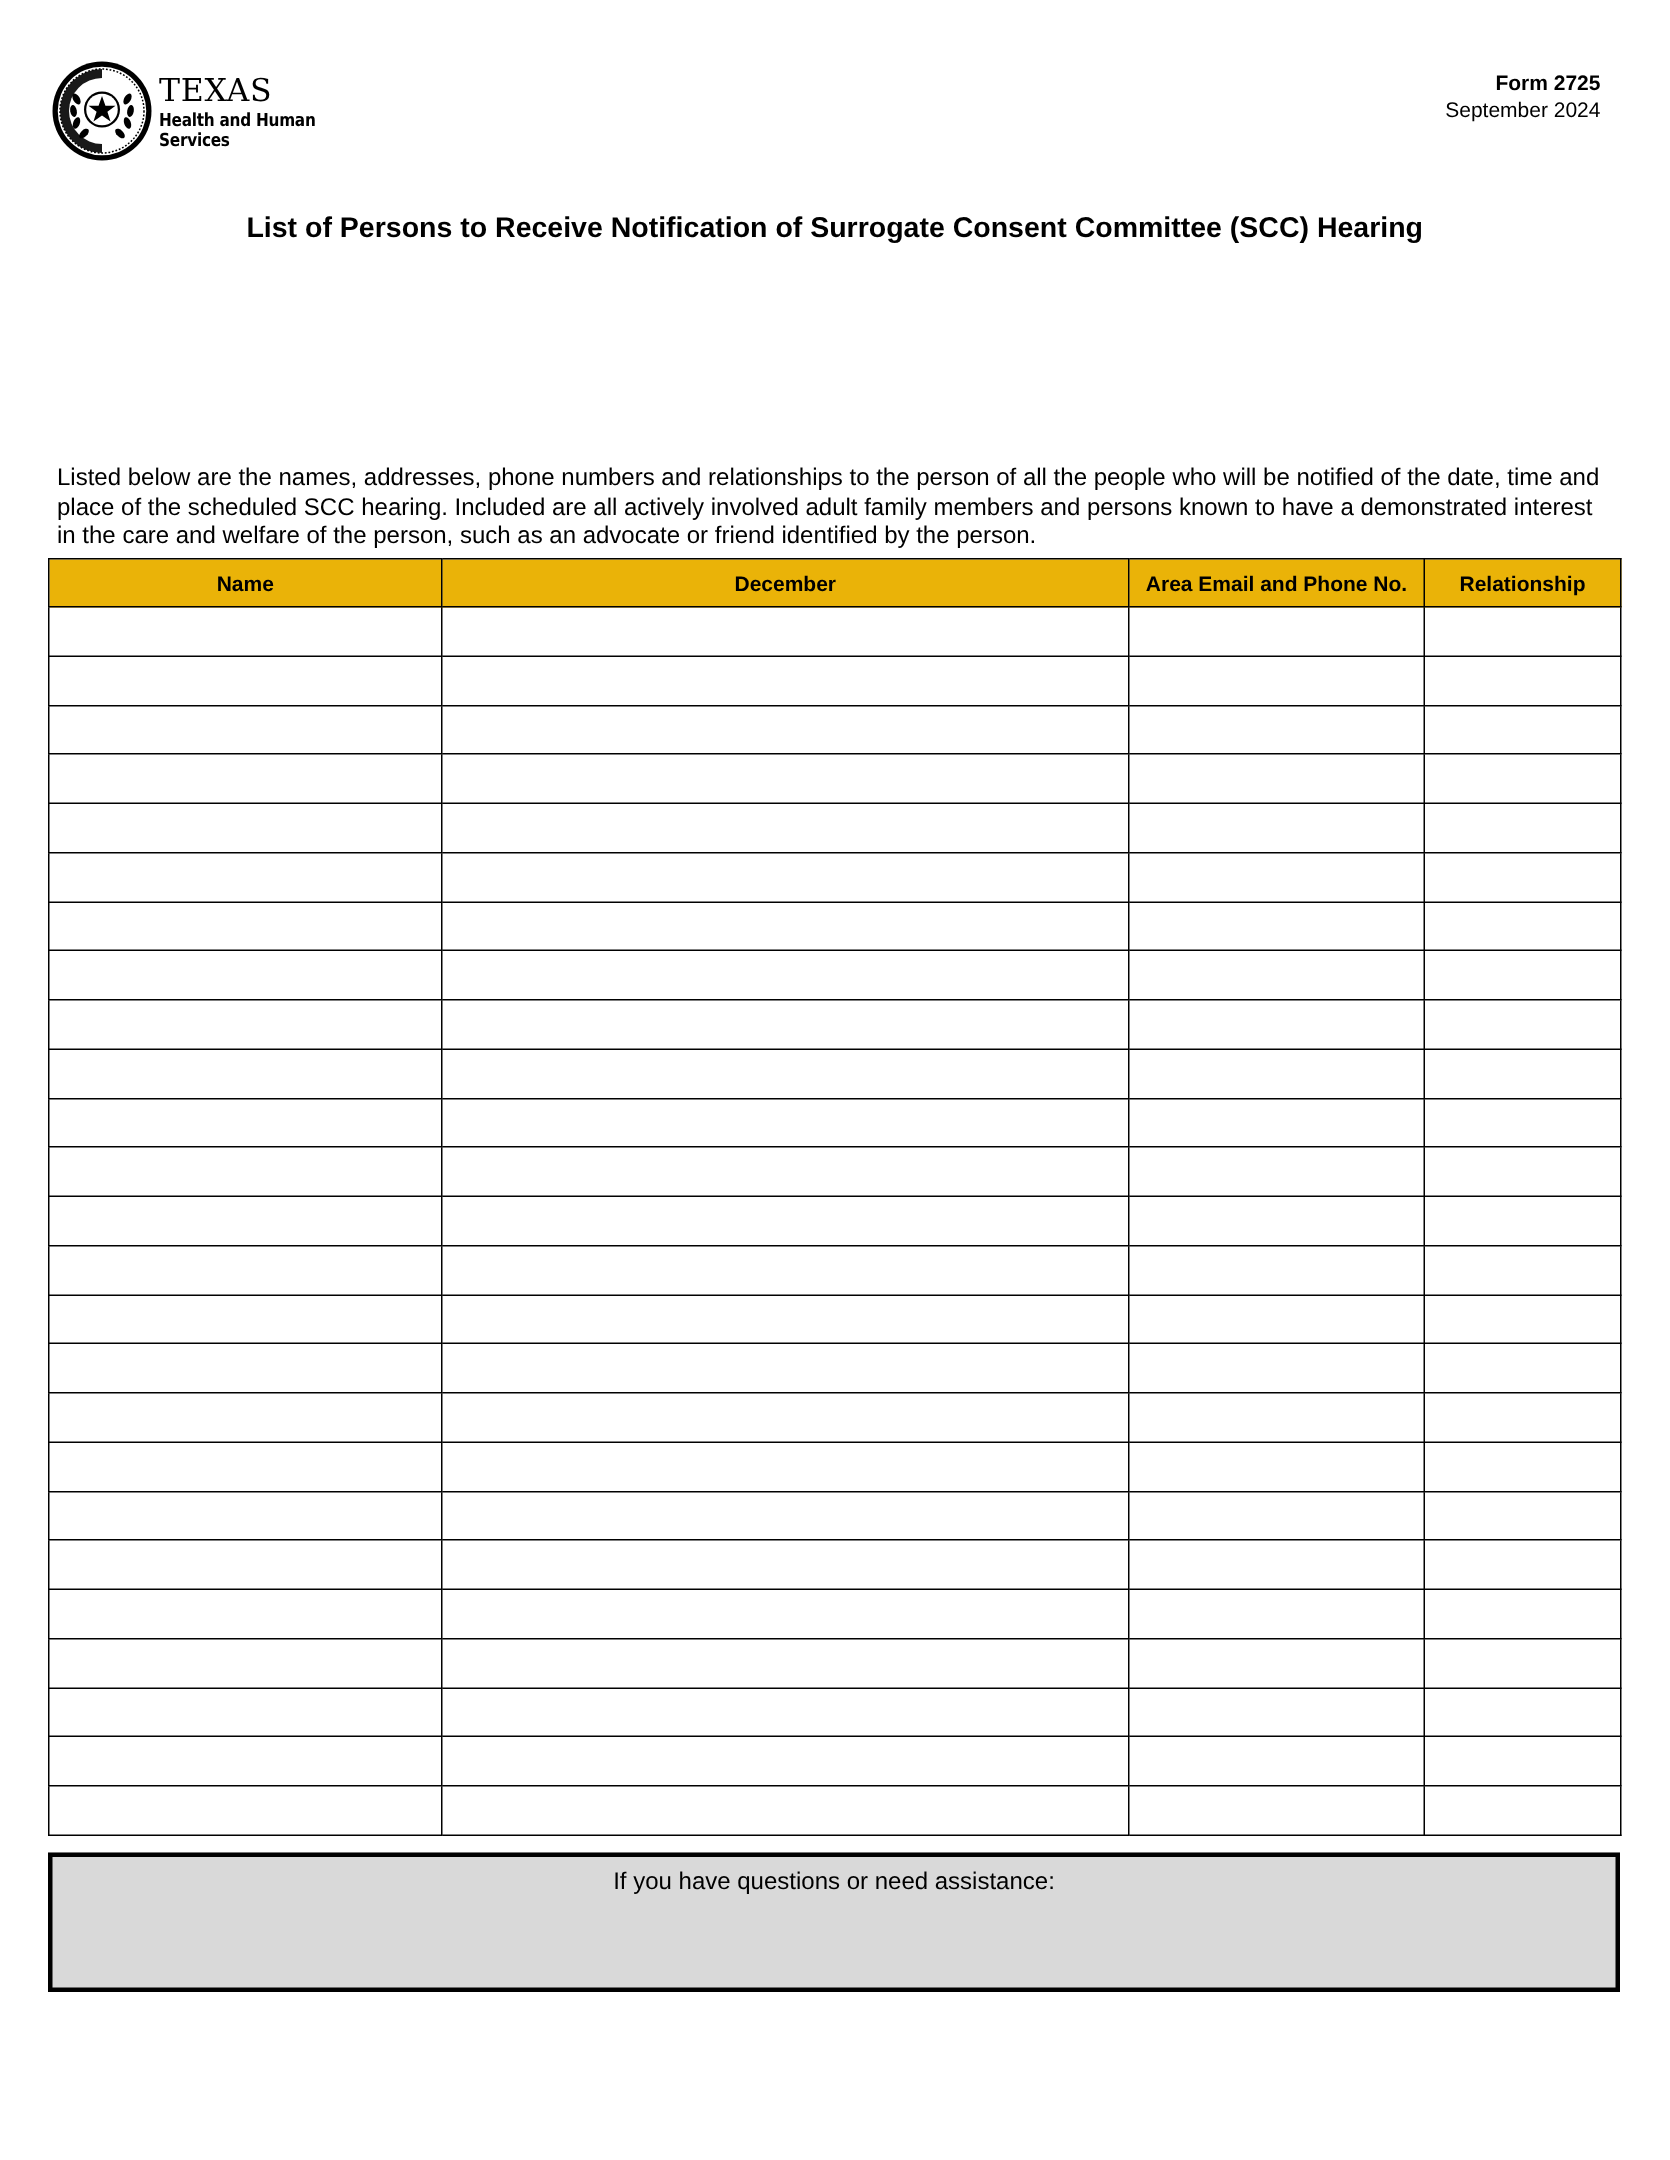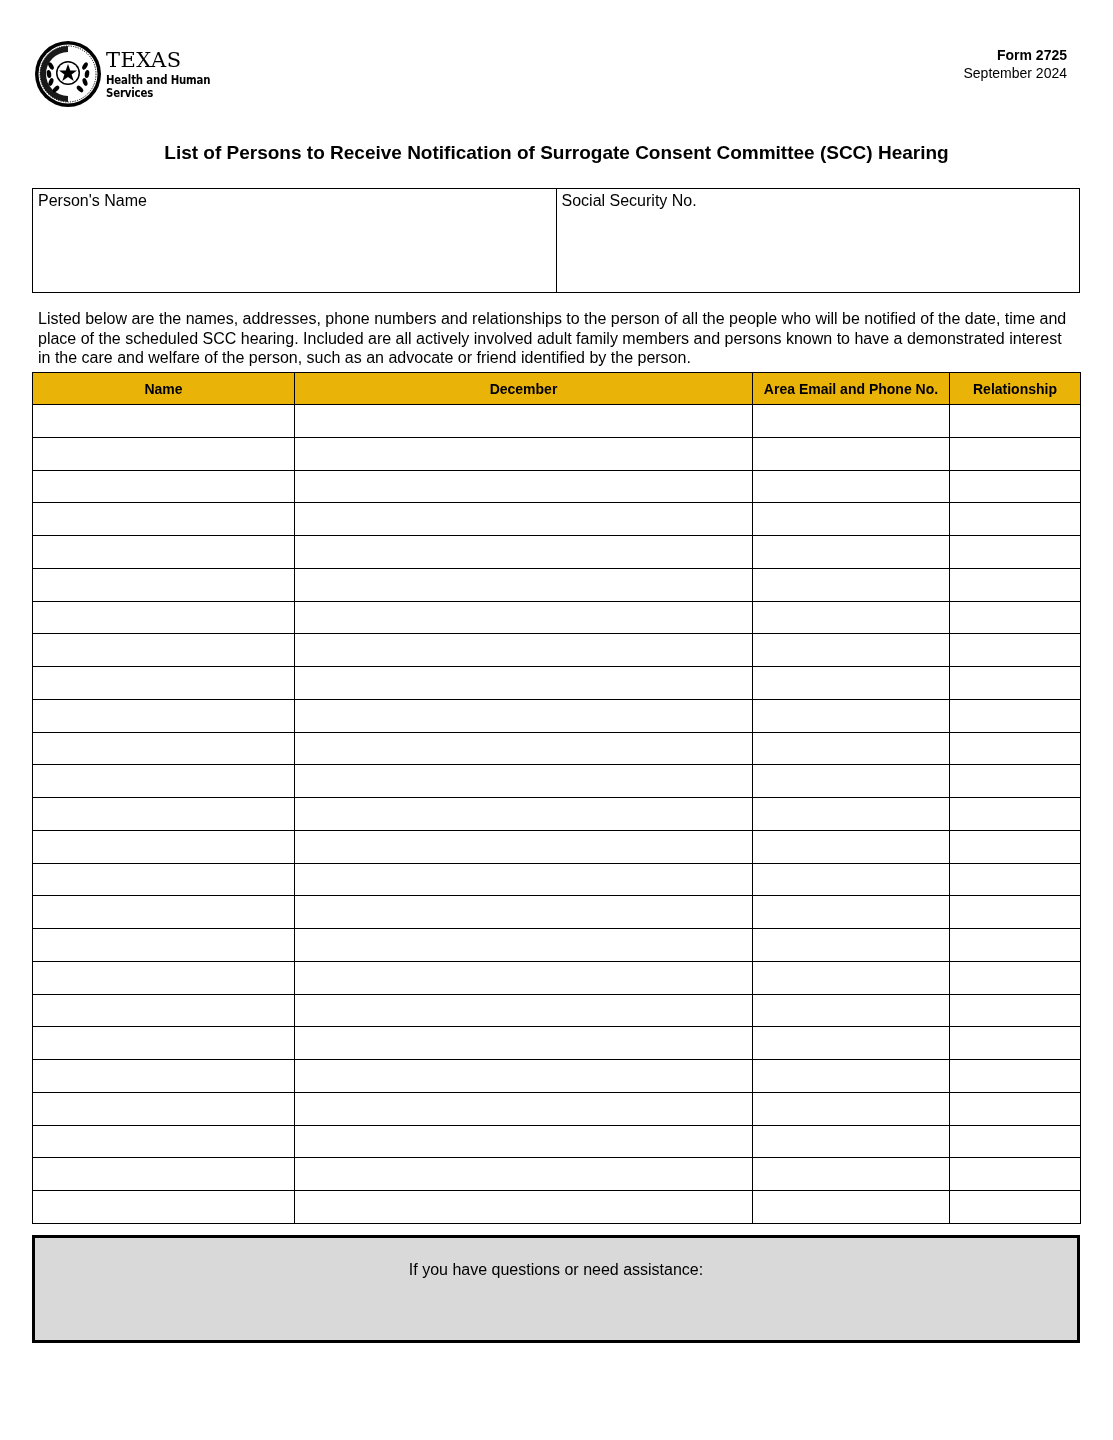--- a/index.html
+++ b/index.html
@@ -13,21 +13,21 @@
   .form-meta .num { font-weight: bold; }
   .title { position: absolute; left: 0; width: 1113px; top: 142px; text-align: center; font-weight: bold; font-size: 19px; }
   .top-grid { position: absolute; left: 32px; top: 188px; width: 1048px; height: 105px; border-collapse: collapse; }
   .top-grid td { border: 1px solid #000; vertical-align: top; padding: 3px 5px; font-size: 16px; }
   .top-grid .dept { background: #d9d9d9; border: 2px solid #000; font-size: 12px; font-weight: bold; padding-top: 4px; }
   .intro { position: absolute; left: 38px; top: 309px; width: 1040px; font-size: 16px; line-height: 19.5px; }
   .persons { position: absolute; left: 32px; top: 372px; width: 1048px; border-collapse: collapse; table-layout: fixed; }
   .persons th { background: #eab308; border: 1px solid #000; height: 31px; font-size: 14px; font-weight: bold; padding: 0; }
   .persons td { border: 1px solid #000; height: 31.75px; padding: 0; }
   .persons input { width: 100%; height: 100%; border: none; background: transparent; box-sizing: border-box; font-family: "Liberation Sans", sans-serif; font-size: 14px; padding: 0 4px; outline: none; }
-  .help { position: absolute; left: 32px; top: 1235px; width: 1042px; height: 82px; background: #d9d9d9; border: 3px solid #000; text-align: center; font-size: 16px; line-height: 23px; padding-top: 20px; box-sizing: content-box; }
+  .help { position: absolute; left: 32px; top: 1235px; width: 1042px; height: 82px; background: #d9d9d9; border: 3px solid #000; text-align: center; font-size: 16px; line-height: 23px; padding-top: 5px; box-sizing: content-box; }
   .help a { color: #0000ee; text-decoration: underline; }
   .field-input { display: block; width: 100%; border: none; background: transparent; font-family: "Liberation Sans", sans-serif; font-size: 14px; outline: none; margin-top: 4px; padding: 0; }
 </style>
 </head>
 <body>
 
 <div class="logo">
   <svg class="seal" viewBox="0 0 68 68">
     <circle cx="34" cy="34" r="33" fill="#000"></circle>
     <circle cx="34" cy="34" r="29.5" fill="#fff"></circle>
@@ -57,30 +57,20 @@
 
 <div class="form-meta">
   <div class="num">Form 2725</div>
   <div>September 2024</div>
 </div>
 
 <div class="title">List of Persons to Receive Notification of Surrogate Consent Committee (SCC) Hearing</div>
 
 <table class="top-grid">
   <tbody>
-  <tr style="height:52px">
-    <td colspan="2">
-      <span>Person's Name</span>
-      <input class="field-input" value="" style="">
-    </td>
-    <td>
-      <span>Social Security No.</span>
-      <input class="field-input" value="" style="">
-    </td>
-  </tr>
 </tbody>
   </table>
 
 <div class="intro">Listed below are the names, addresses, phone numbers and relationships to the person of all the people who will be notified of the date, time and place of the scheduled SCC hearing. Included are all actively involved adult family members and persons known to have a demonstrated interest in the care and welfare of the person, such as an advocate or friend identified by the person.</div>
 
 <table class="persons">
   <colgroup>
     <col style="width:262px">
     <col style="width:458px">
     <col style="width:197px">

